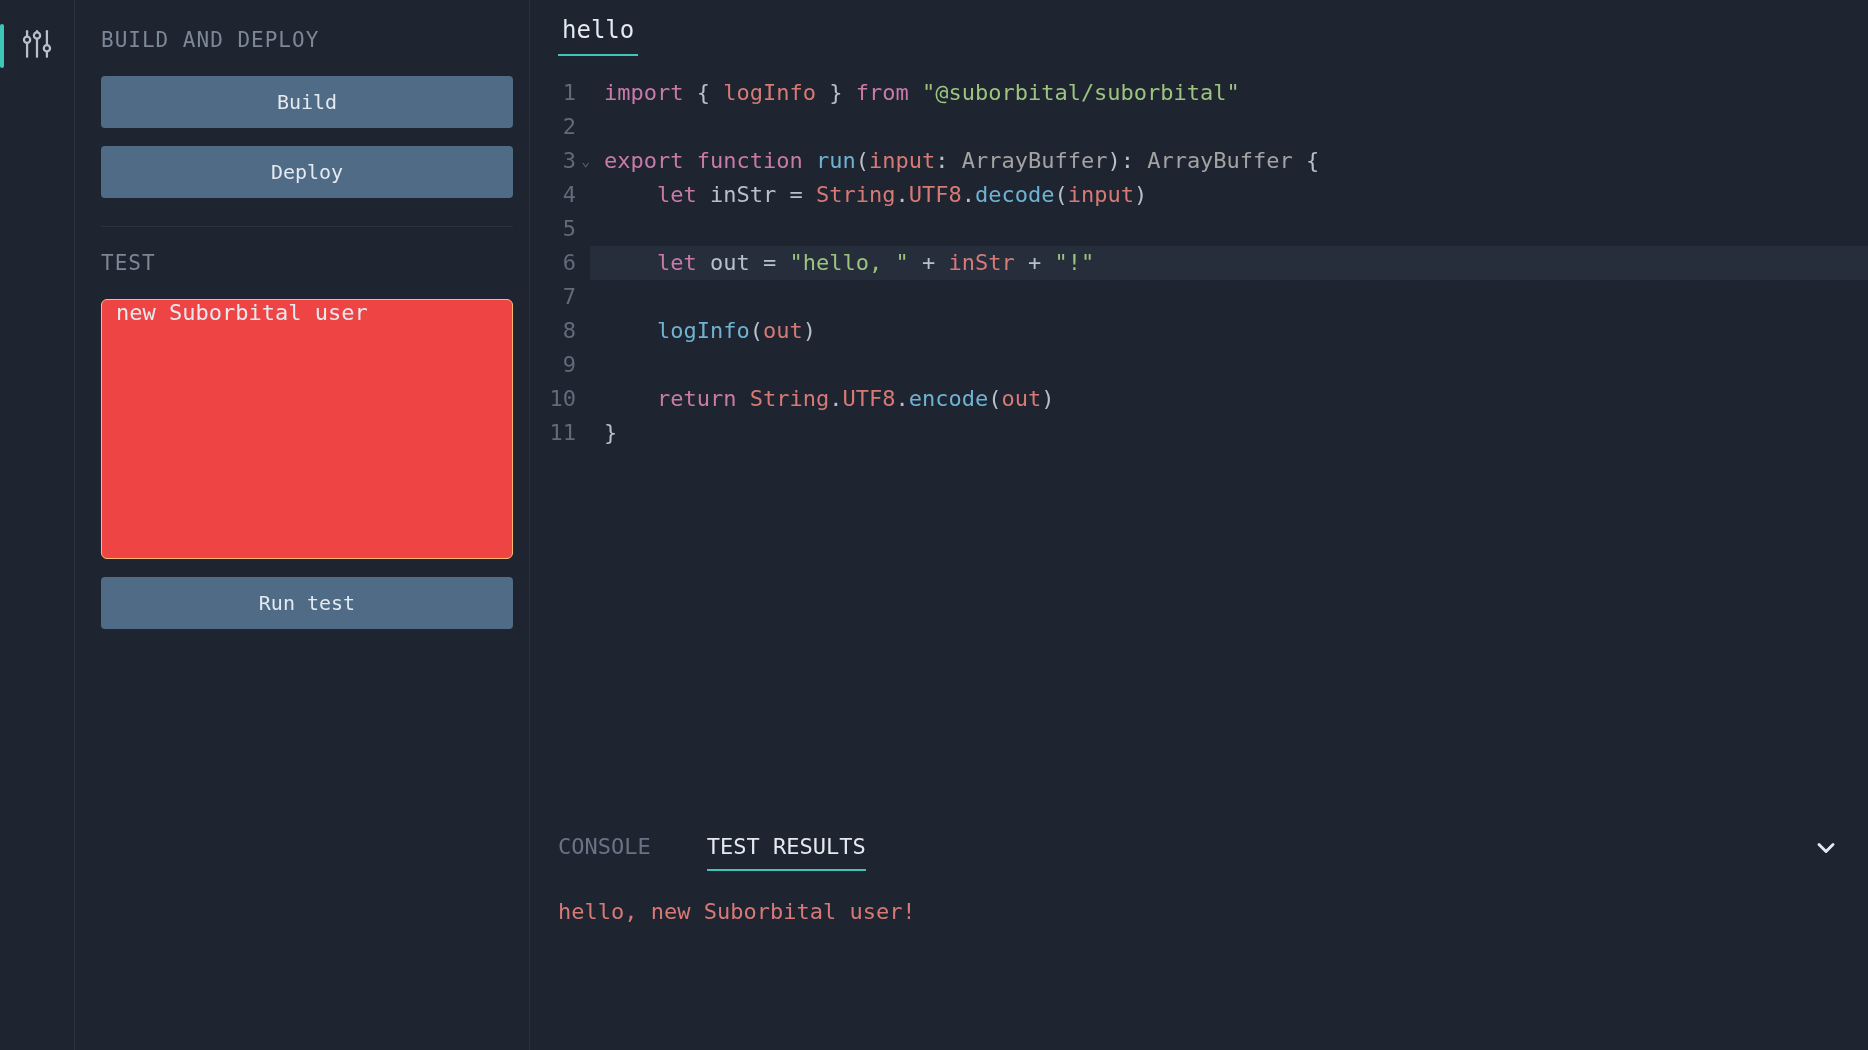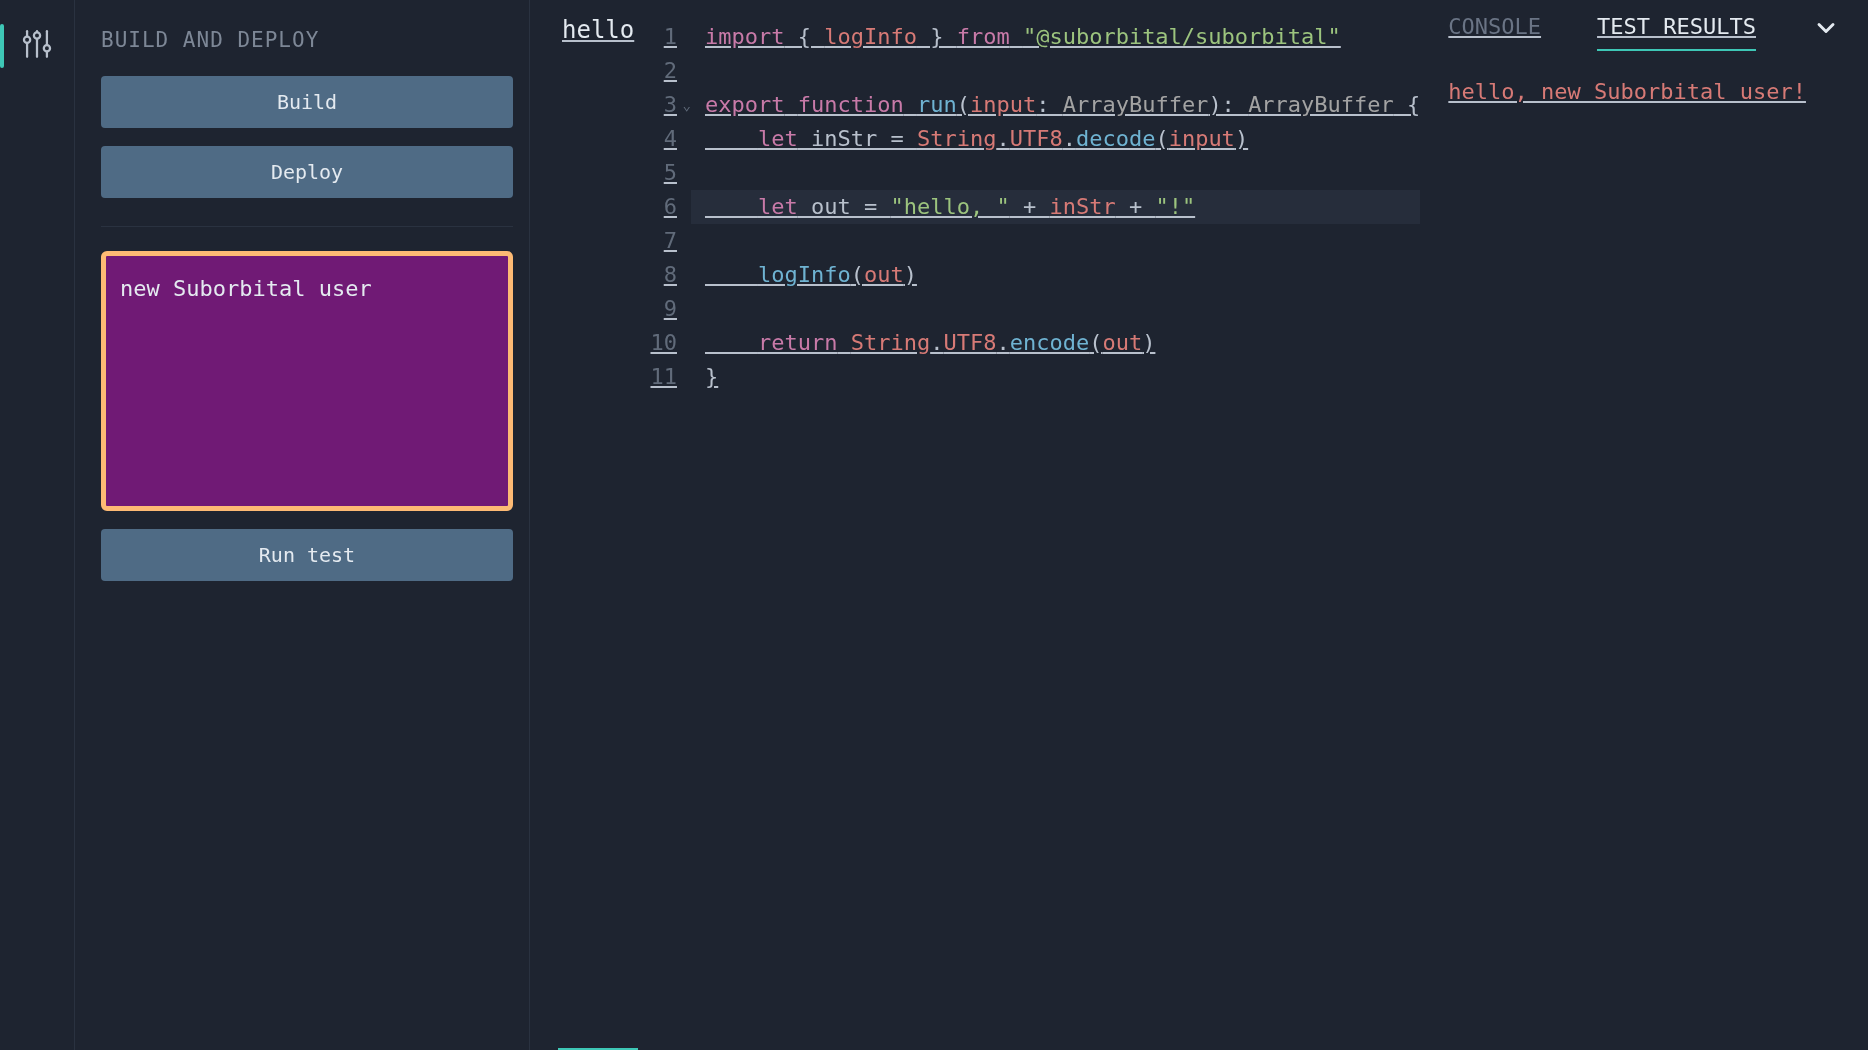--- a/index.html
+++ b/index.html
@@ -61,37 +61,36 @@
     font-size: 20px;
     padding: 14px 0;
     border-radius: 4px;
     margin-bottom: 18px;
     cursor: pointer;
   }
   .divider { height: 1px; background: #2a3240; margin: 10px 0 24px; }
   .test-area {
     width: 100%;
     height: 260px;
-    background: #701a75;
-    border: 5px solid #fdba74;
+    background: #ef4444;
+    border: 1px solid #fdba74;
     border-radius: 6px;
     color: #e4eaf0;
     font-family: inherit;
     font-size: 22px;
-    padding: 20px 14px;
+    padding: 0 14px;
     resize: none;
     margin-bottom: 18px;
     outline: none;
   }
   .editor {
     flex: 1;
     display: flex;
-    flex-direction: row;
-    background: #1e2430;
-    text-decoration: underline;
+    flex-direction: column;
+    background: #1e2430;
   }
   .tabs {
     display: flex;
     padding: 10px 0 0 28px;
   }
   .tab {
     font-size: 24px;
     color: #e4eaf0;
     padding: 6px 4px 10px;
     border-bottom: 2px solid #3ec7b6;
@@ -187,20 +186,21 @@
         </svg>
       </span>
     </div>
   </div>
 
   <div class="sidepanel">
     <div class="section-title">BUILD AND DEPLOY</div>
     <button class="btn">Build</button>
     <button class="btn">Deploy</button>
     <div class="divider"></div>
+    <div class="section-title">TEST</div>
     <textarea class="test-area" style="">new Suborbital user</textarea>
     <button class="btn">Run test</button>
   </div>
 
   <div class="editor">
     <div class="tabs">
       <div class="tab">hello</div>
     </div>
     <div class="code-area">
       <div class="gutter" id="gutter">

